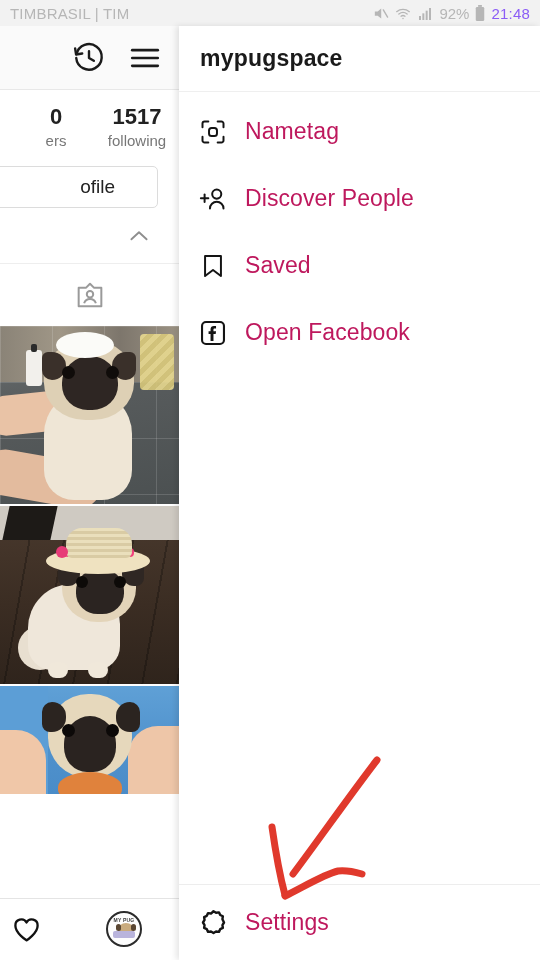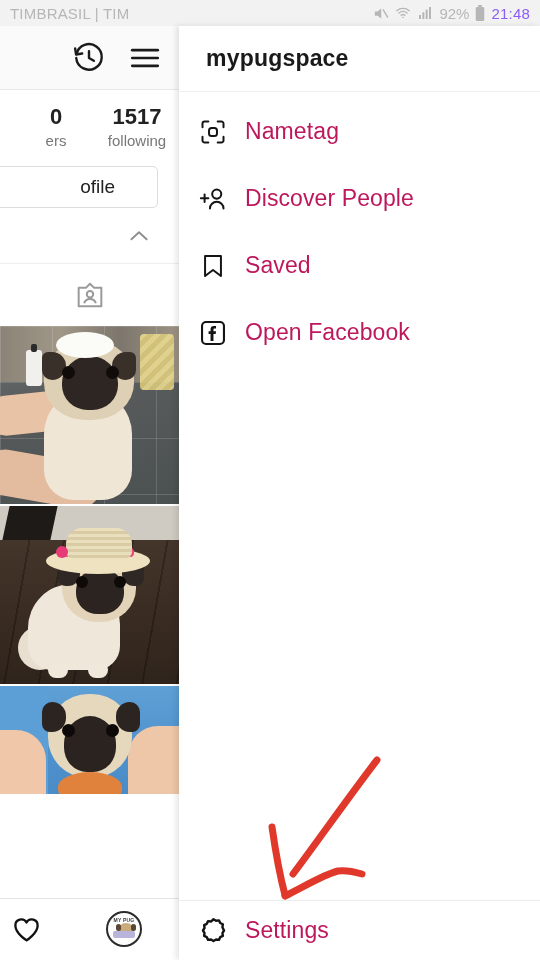--- a/index.html
+++ b/index.html
@@ -23,21 +23,21 @@
     background: #f2f2f2;
     display: flex; align-items: center;
     justify-content: space-between;
     padding: 0 10px;
   }
   #status-carrier {
     font-size: 15px; color: #b6b6b6; letter-spacing: .2px;
     white-space: nowrap;
   }
   #status-right {
-    display: flex; align-items: flex-start; gap: 6px;
+    display: flex; align-items: flex-end; gap: 6px;
     color: #b6b6b6; font-size: 15px;
   }
   .sb-ico { display: block; }
   #battery-pct { font-size: 15px; color: #b6b6b6; }
   #clock { font-size: 15px; color: #8b5cf6; letter-spacing: .2px; }
 
   
   #behind {
     position: absolute; top: 26px; left: 0;
     width: 180px; height: 934px;
@@ -187,37 +187,37 @@
   
   #drawer {
     position: absolute; top: 26px; left: 179px;
     width: 361px; height: 934px;
     background: #ffffff;
     box-shadow: -3px 0 6px rgba(0,0,0,.10);
     display: flex; flex-direction: column;
   }
   #drawer-header {
     height: 66px; display: flex; align-items: center;
-    padding-left: 27px;
+    padding-left: 21px;
     border-bottom: 1px solid #efefef;
   }
   #drawer-title {
     font-size: 23px; font-weight: bold; color: #1a1a1a; letter-spacing: .2px;
   }
   #drawer-menu { flex: 1; padding-top: 6px; }
   .menu-item {
     height: 67px; display: flex; align-items: center;
     padding-left: 19px; gap: 17px;
     cursor: pointer;
   }
   .menu-icon { width: 30px; height: 30px; display:flex; align-items:center; justify-content:center; flex:0 0 30px; }
   .menu-label { font-size: 23px; color: #be185d; letter-spacing: .1px; }
   #drawer-footer {
     border-top: 1px solid #ededed;
-    height: 60px; display: flex; align-items: center;
+    height: 76px; display: flex; align-items: center;
     padding-left: 19px; gap: 17px;
     cursor: pointer;
   }
 
   
   #annotation { position: absolute; left: 0; top: 0; width: 540px; height: 960px; pointer-events: none; }
 </style>
 </head>
 <body>
 

